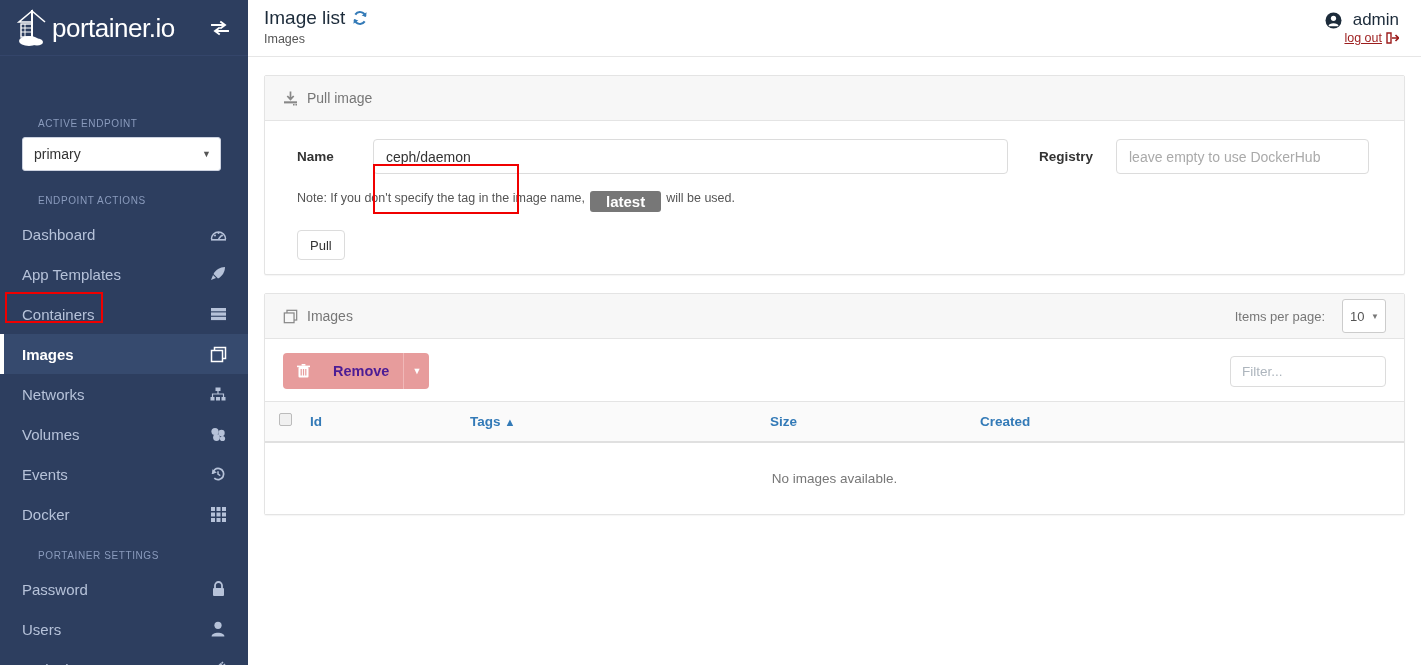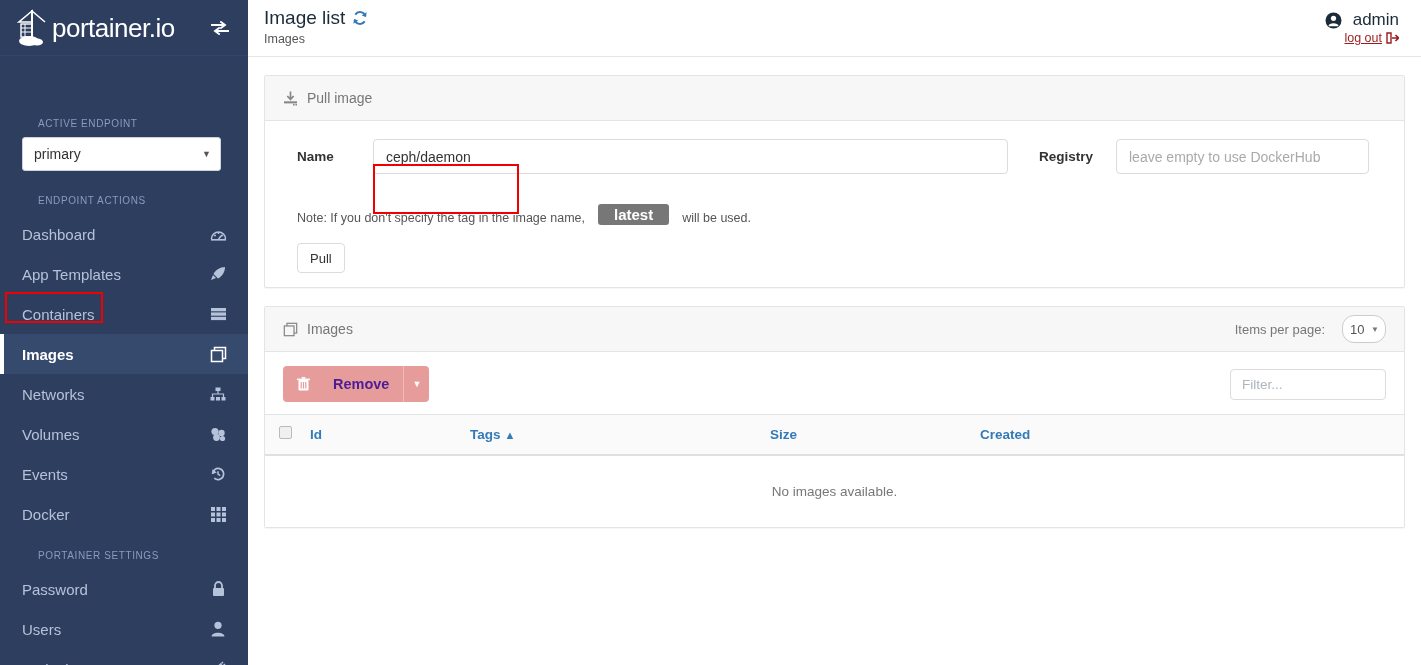--- a/index.html
+++ b/index.html
@@ -129,38 +129,38 @@
   }
   .input.placeholder { color: #aaa; }
   .input-name { width: 635px; }
   .label-registry {
     font-size: 13.5px; color: #333; font-weight: bold;
     width: 108px; min-width: 108px; text-align: left; padding-left: 31px;
   }
   .input-registry { width: 253px; }
 
   .note {
-    font-size: 12.5px; color: #555; margin-top: 30px;
-    padding-left: 14px; display: flex; align-items: flex-end; gap: 8px;
+    font-size: 12.5px; color: #555; margin-top: 17px;
+    padding-left: 14px; display: flex; align-items: flex-start; gap: 0;
   }
   .tag-badge {
     background: #777; color: #ffffff; font-size: 15px; font-weight: bold;
     border-radius: 3px; padding: 2px 16px; margin: 0 5px; display: inline-block;
   }
   .btn-default {
     height: 30px; border: 1px solid #dcdcdc; border-radius: 4px;
     background: #ffffff; color: #333; font-size: 13px;
     padding: 0 12px; display: inline-flex; align-items: center;
     cursor: pointer; margin-top: 18px; margin-left: 14px;
     font-family: "Liberation Sans", sans-serif;
   }
 
   .ipp-label { font-size: 13px; color: #777; }
   .ipp-select {
-    height: 28px; border: 1px solid #ccc; border-radius: 12px;
+    height: 34px; border: 1px solid #ccc; border-radius: 3px;
     background: #ffffff; font-size: 13px; color: #555;
     padding: 0 19px 0 7px; display: flex; align-items: center;
     position: relative; cursor: pointer; min-width: 44px;
   }
   .ipp-select .caret {
     position: absolute; right: 6px; top: 50%; transform: translateY(-50%);
     color: #777; font-size: 8px;
   }
 
   .toolbar { display: flex; align-items: center; padding: 14px 18px 12px 18px; }

